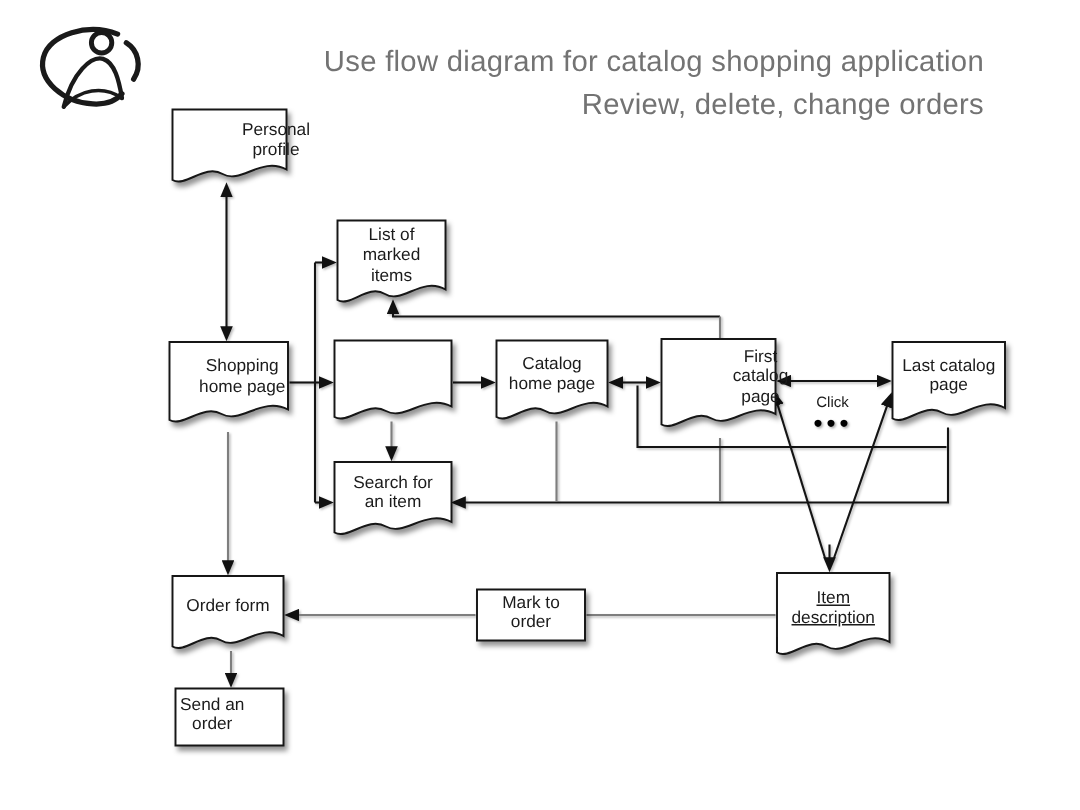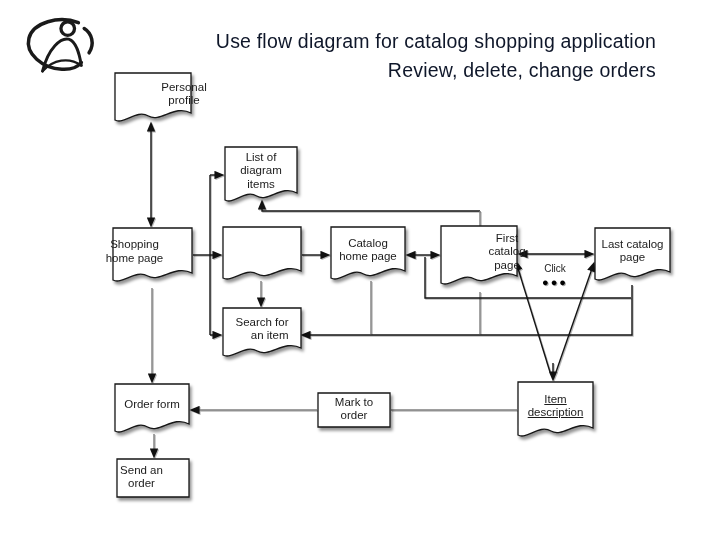--- a/index.html
+++ b/index.html
@@ -1,19 +1,19 @@
 <!DOCTYPE html>
 <html><head>
 <meta charset="utf-8">
 <style>
   html,body{margin:0;padding:0;background:#fff;}
   .stage{position:relative;width:720px;height:540px;background:#ffffff;
          font-family:"Liberation Sans",sans-serif;overflow:hidden;}
   .title{position:absolute;top:27px;right:64px;text-align:right;
-         font-size:19.5px;line-height:28.5px;color:#0f172a;letter-spacing:.2px;}
+         font-size:19.5px;line-height:28.5px;color:#737373;letter-spacing:.2px;}
   #diagram{position:absolute;left:0;top:0;}
   .edge{fill:none;stroke-width:1.4;filter:drop-shadow(1px 1.6px .7px rgba(0,0,0,.28));}
   .node-shape{fill:#ffffff;stroke:#161616;stroke-width:1.3;
               filter:drop-shadow(2px 3px 1.8px rgba(0,0,0,.42));}
   #labels{position:absolute;left:0;top:0;width:720px;height:540px;pointer-events:none;}
   .node-label{position:absolute;display:flex;align-items:center;justify-content:center;
               text-align:center;font-size:11.5px;line-height:13.5px;color:#1b1b1b;
               white-space:pre-line;}
   .click-label{position:absolute;left:533px;top:263px;width:44px;text-align:center;
                font-size:10px;color:#1b1b1b;}
@@ -107,32 +107,32 @@
         <path d="M 117 459 h 72 v 38 h -72 Z" class="node-shape"></path>
       </g>
   </svg>
 
   <div id="labels">
     <div class="click-label">Click</div>
     <div class="click-dots">●●●</div>
   <div class="node-label" style="left: 115px; top: 73px; width: 76px; height: 42px; padding-left: 31px;">Personal
 profile</div>
       <div class="node-label" style="left: 225px; top: 147px; width: 72px; height: 48px;">List of
-diagram
+marked
 items</div>
-      <div class="node-label" style="left: 95px; top: 228px; width: 79px; height: 47px; border-radius: 16px;">Shopping
+      <div class="node-label" style="left: 122px; top: 228px; width: 79px; height: 47px; border-radius: 16px;">Shopping
 home page</div>
       <div class="node-label" style="left: 331px; top: 227px; width: 74px; height: 46px;">Catalog
 home page</div>
       <div class="node-label" style="left: 441px; top: 226px; width: 76px; height: 52px; padding-left: 28px;">First
 catalog
 page</div>
       <div class="node-label" style="left: 595px; top: 228px; width: 75px; height: 46px;">Last catalog
 page</div>
-      <div class="node-label" style="left: 223px; top: 308px; width: 78px; height: 42px; text-align: right;">Search for
+      <div class="node-label" style="left: 223px; top: 308px; width: 78px; height: 42px;">Search for
 an item</div>
       <div class="node-label" style="left: 115px; top: 384px; width: 74px; height: 42px;">Order form</div>
       <div class="node-label" style="left: 318px; top: 393px; width: 72px; height: 32px;">Mark to
 order</div>
       <div class="node-label" style="left: 518px; top: 382px; width: 75px; height: 48px; text-decoration: underline;">Item
 description</div>
       <div class="node-label" style="left: 117px; top: 459px; width: 49px; height: 36px;">Send an
 order</div>
     </div>
 </div>

